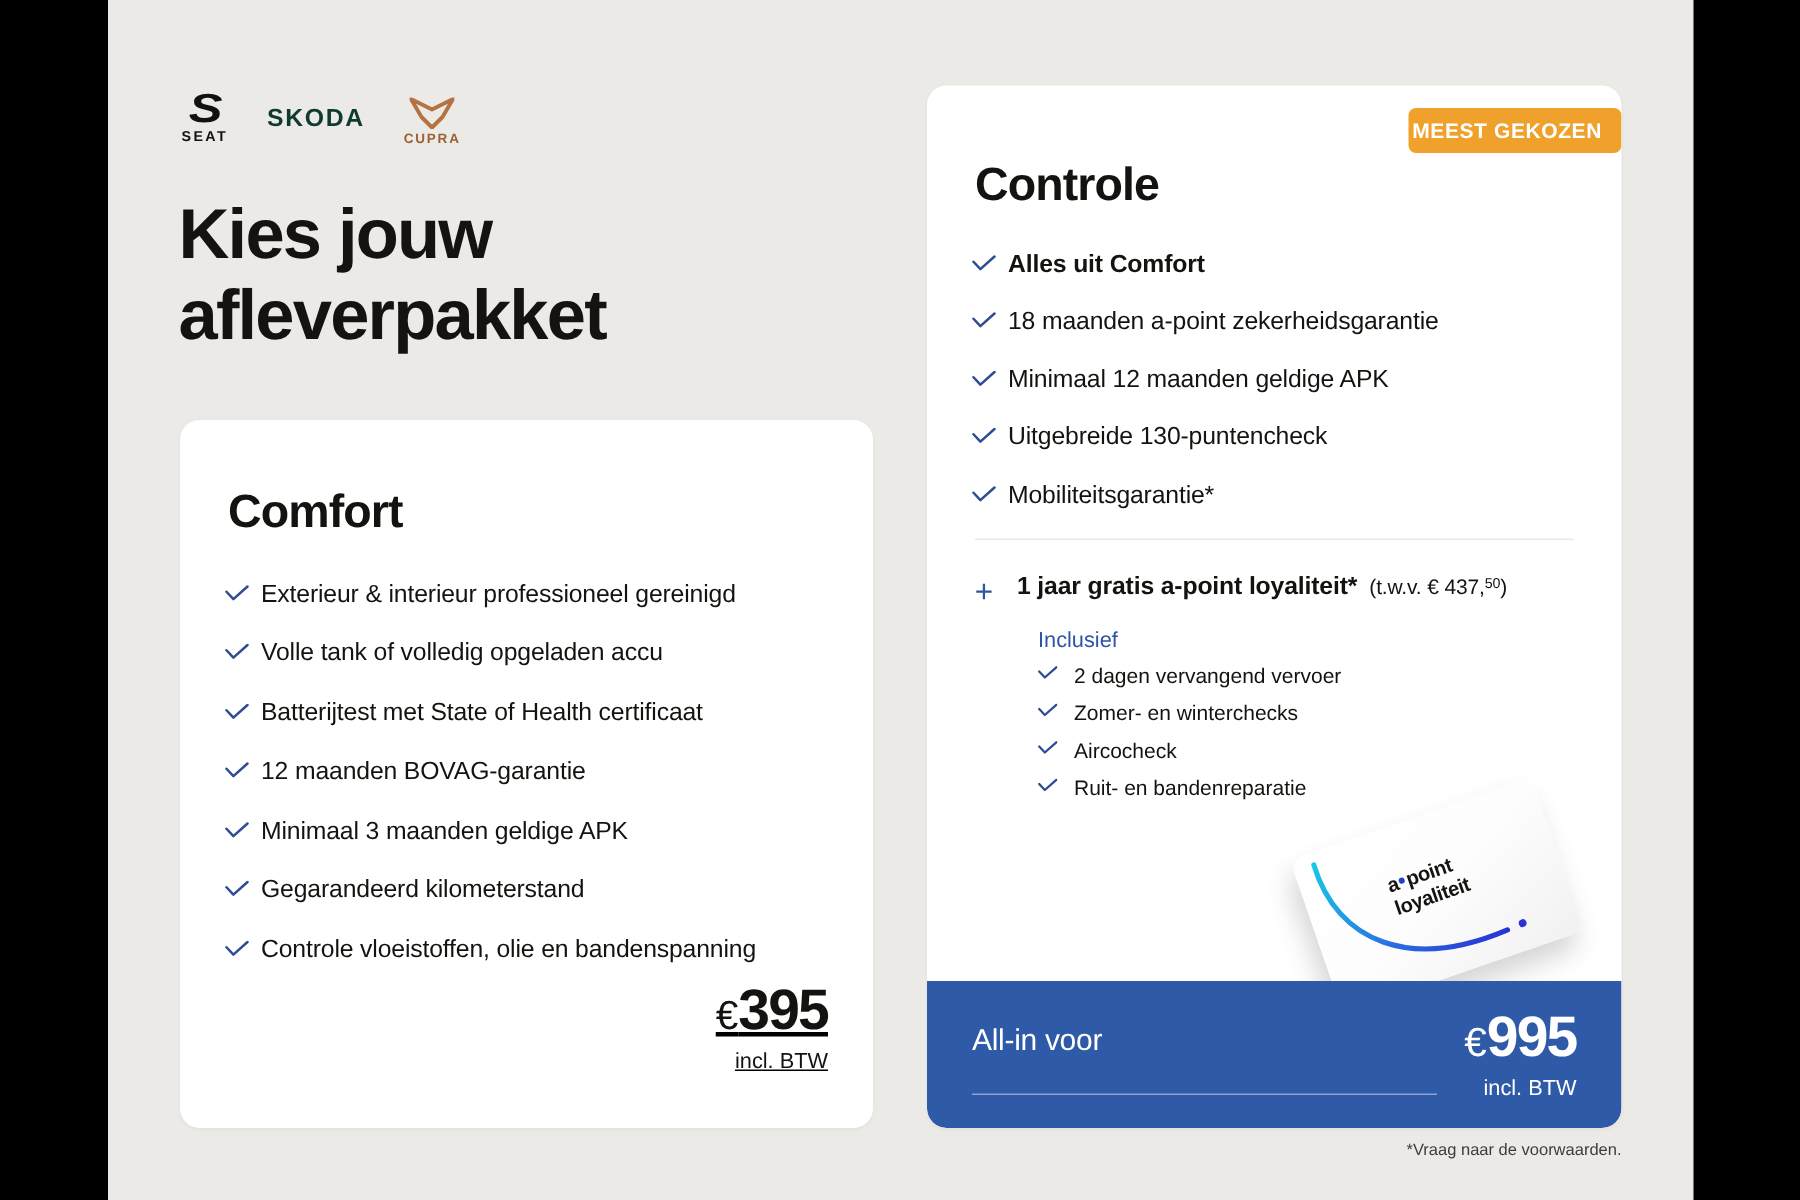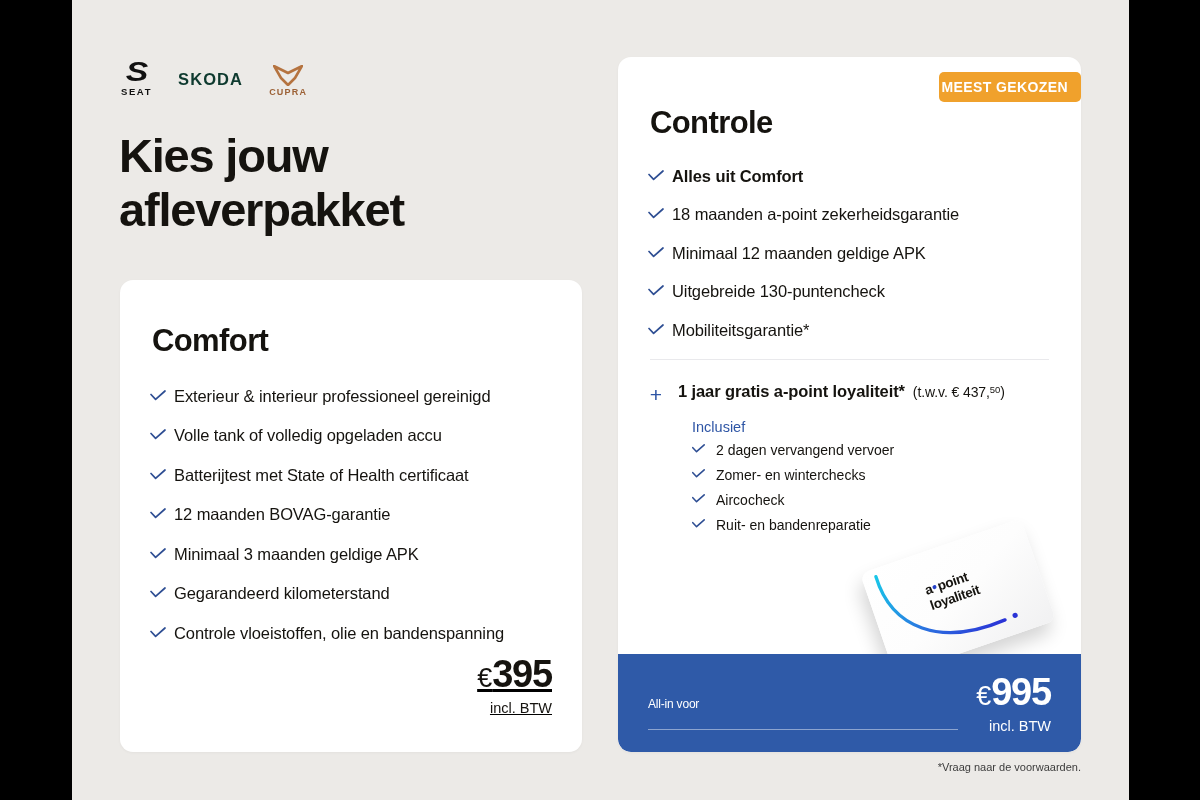--- a/index.html
+++ b/index.html
@@ -275,22 +275,22 @@
     left: 0; bottom: 0;
     width: 100%;
     height: 98px;
     background: #2f5aa8;
     border-radius: 0 0 13px 13px;
     padding: 24px 30px 0 30px;
     z-index: 8;
   }
   #footer-label {
     position: absolute;
-    left: 30px; top: 43px;
-    font-size: 12px;
+    left: 30px; top: 29px;
+    font-size: 20px;
     color: #ffffff;
     letter-spacing: -0.2px;
   }
   #footer-rule {
     position: absolute;
     left: 30px;
     bottom: 22px;
     width: 310px;
     height: 1px;
     background: rgba(255,255,255,0.45);

